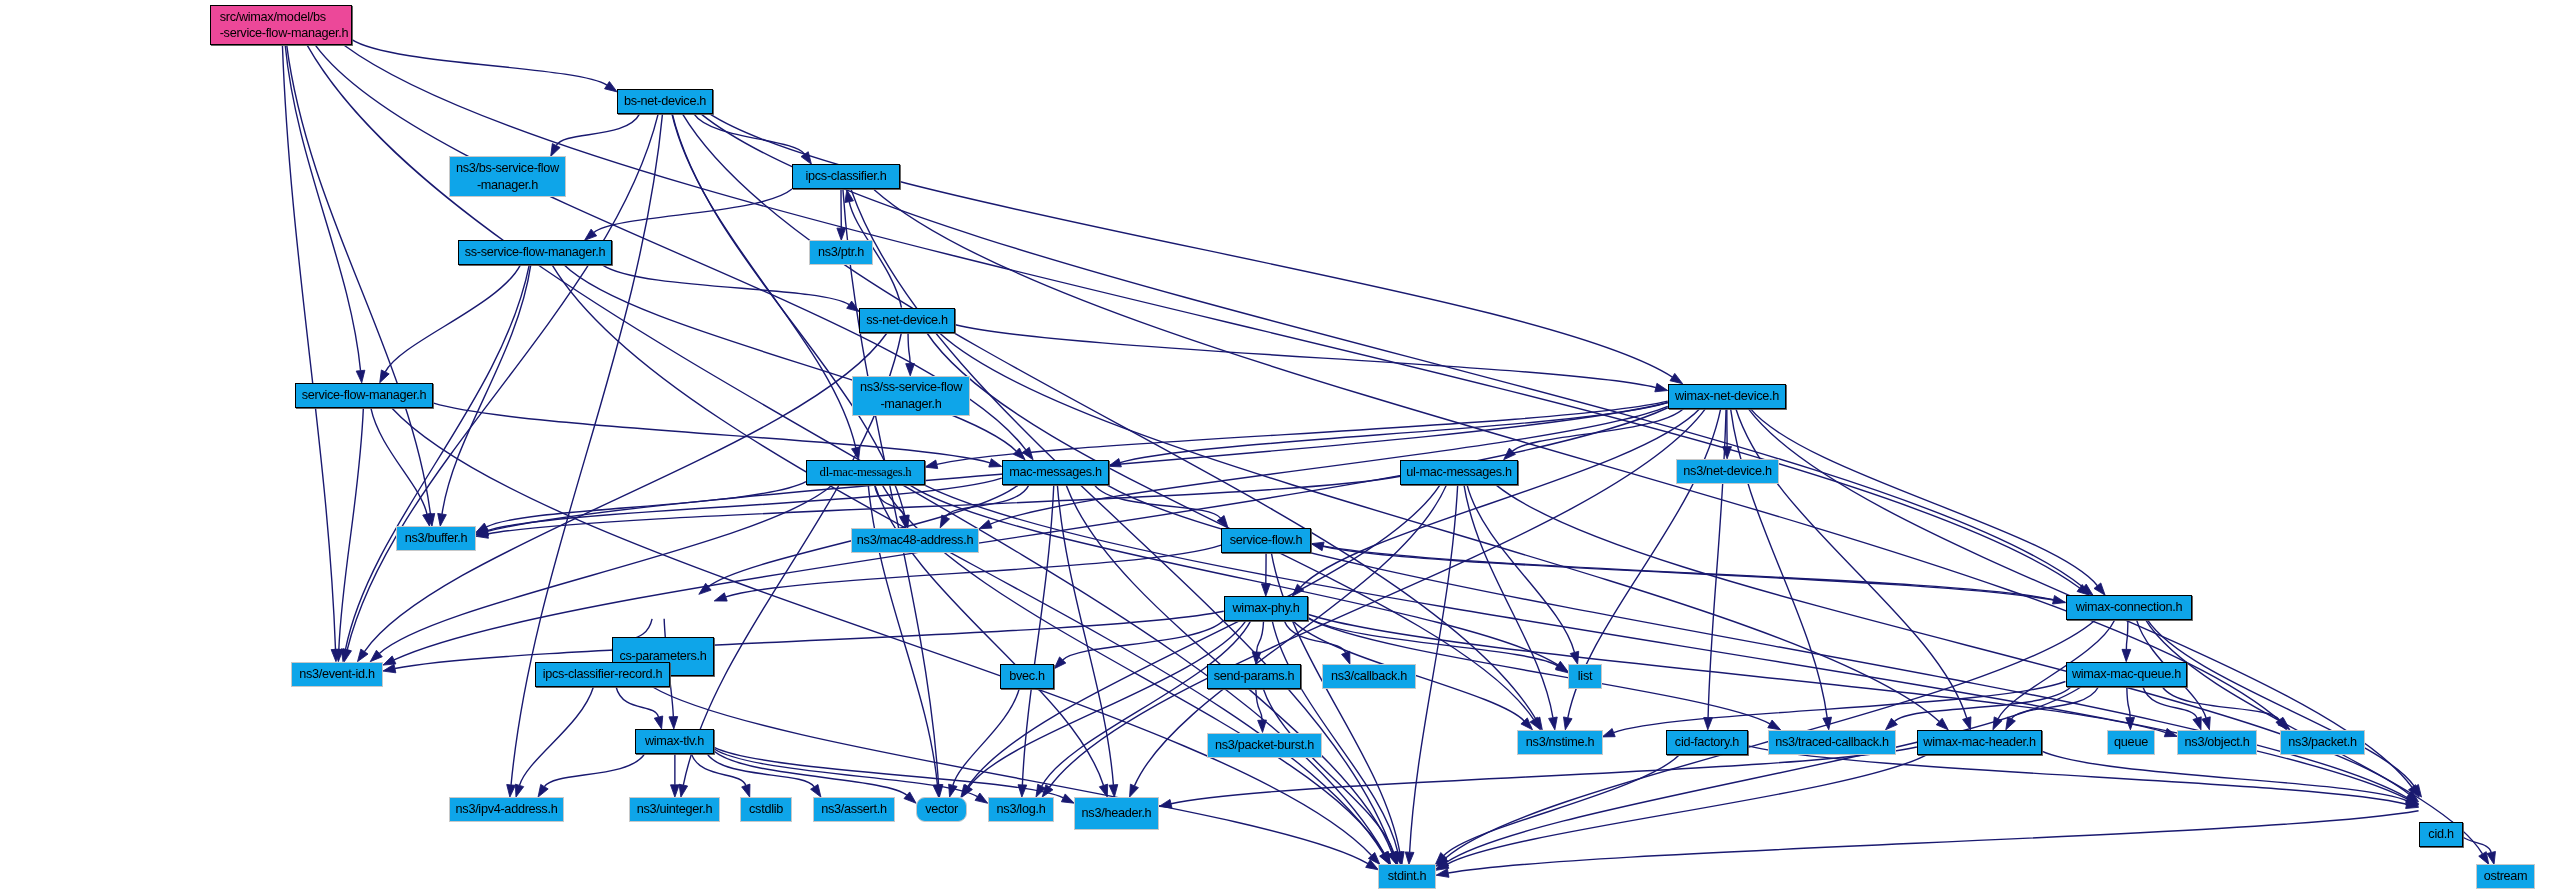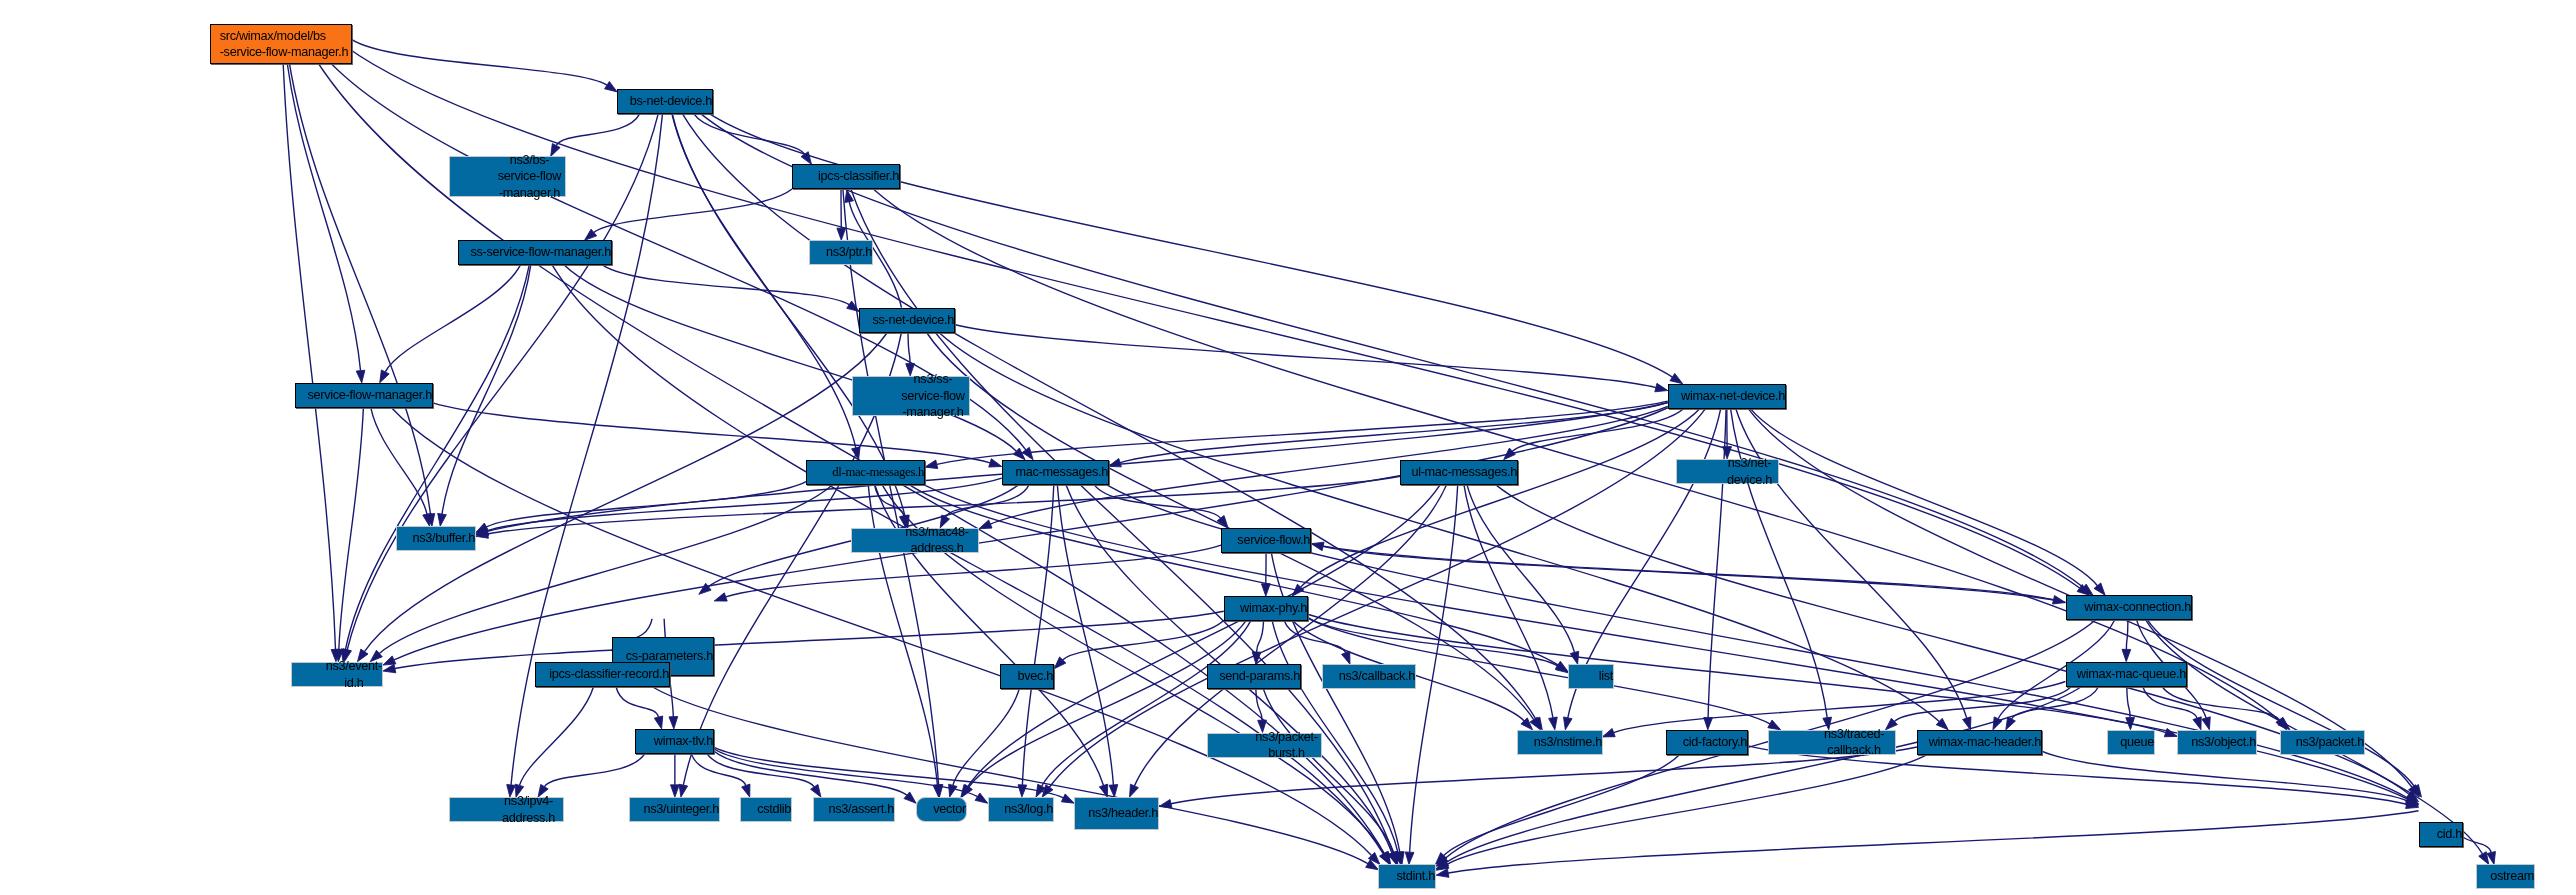--- a/index.html
+++ b/index.html
@@ -1,24 +1,24 @@
 <!DOCTYPE html>
 <html style="font-size:14px"><head>
 <meta charset="utf-8">
 <style>
   html, body { margin: 0; padding: 0; background: #ffffff; }
   body { width: 2576px; height: 895px; position: relative; overflow: hidden;
          font-family: "Liberation Sans", sans-serif; }
   #graph { position: absolute; left: 0; top: 0; }
-  .node { position: absolute; box-sizing: border-box; background: #0369a1;
-          display: flex; align-items: center; justify-content: flex-end; text-align: center;
+  .node { position: absolute; box-sizing: border-box; background: #0ea5e9;
+          display: flex; align-items: center; justify-content: center; text-align: center;
           font-size: 12.7px; color: #000; line-height: 16.6px; letter-spacing: -0.3px;
           white-space: pre-line; cursor: pointer; }
   .node.doc { border: 1.7px solid #000000; box-shadow: 0.9px 0.9px 0 #555; }
-  .node.ext { border: 1.7px solid #c8c8c8; cursor: default; padding-left: 44px; }
+  .node.ext { border: 1.7px solid #c8c8c8; cursor: default; }
   .node.root { border: 1.7px solid #000000; background: #bfbfbf; text-align: left;
                justify-content: flex-start; padding-left: 8.7px; box-shadow: 0.9px 0.9px 0 #555; }
   .edge { fill: none; stroke-width: 1.6; }
   .arrow { stroke-width: 1; }
 </style>
 </head>
 <body>
 
 <svg id="graph" width="2576" height="895" xmlns="http://www.w3.org/2000/svg" viewBox="0 0 2947 1024">
     <path d="M402,45.01590909090909 C447.6,75.01590909090909 660.4,75.125 694.3041608485848,97.43036897933213" class="edge" stroke="#191970"></path>
@@ -270,21 +270,21 @@
     <path d="M2336,859.4369668246445 C2400.65,889.4369668246445 2702.35,892.3507109004739 2754.3006689171043,916.4577498411255" class="edge" stroke="#191970"></path>
     <polygon points="2767,922.3507109004739 2752.196039967337,920.9932252278741 2756.4052978668715,911.922274454377" fill="#191970" stroke="#191970" class="arrow"></polygon>
     <path d="M2205.1925566343043,863 C2120.863673139159,909.4485294117648 1727.3288834951456,949.2615546218487 1655.2628667781723,988.9556707814651" class="edge" stroke="#191970"></path>
     <polygon points="1643,995.7100840336135 1652.8505763309765,984.5760755035463 1657.6751572253681,993.3352660593838" fill="#191970" stroke="#191970" class="arrow"></polygon>
     <path d="M2805.6363636363635,940 C2812.7954545454545,970 2846.2045454545455,959 2850.1139758860936,975.3823751417254" class="edge" stroke="#191970"></path>
     <polygon points="2853.3636363636365,989 2845.25053843671,976.5429681694193 2854.977413335477,974.2217821140316" fill="#191970" stroke="#191970" class="arrow"></polygon>
     <path d="M2767,927.6391708967851 C2598.4,957.6391708967851 1811.6,971.3362944162436 1656.7834992526136,998.8837144780562" class="edge" stroke="#191970"></path>
     <polygon points="1643,1001.3362944162436 1655.907577846118,993.9610361735513 1657.6594206591092,1003.806392782561" fill="#191970" stroke="#191970" class="arrow"></polygon>
   </svg>
 <div id="nodes">
-    <div class="node root" style="left: 210px; top: 5.2px; width: 142px; height: 40px; background: #f97316; margin-top: 19px;"><span>src/wimax/model/bs
+    <div class="node root" style="left: 210px; top: 5.2px; width: 142px; height: 40px; background: #ec4899;"><span>src/wimax/model/bs
 -service-flow-manager.h</span></div>
     <div class="node doc" style="left: 617px; top: 89px; width: 96px; height: 24.5px;"><span>bs-net-device.h</span></div>
     <div class="node ext" style="left: 449px; top: 156px; width: 117px; height: 41px;"><span>ns3/bs-service-flow
 -manager.h</span></div>
     <div class="node doc" style="left: 792px; top: 164px; width: 108px; height: 25px;"><span>ipcs-classifier.h</span></div>
     <div class="node ext" style="left: 809px; top: 240px; width: 64px; height: 24.5px;"><span>ns3/ptr.h</span></div>
     <div class="node doc" style="left: 458px; top: 240px; width: 154px; height: 24.5px;"><span>ss-service-flow-manager.h</span></div>
     <div class="node doc" style="left: 859px; top: 308px; width: 96px; height: 25px;"><span>ss-net-device.h</span></div>
     <div class="node ext" style="left: 852px; top: 376px; width: 118px; height: 40px;"><span>ns3/ss-service-flow
 -manager.h</span></div>

